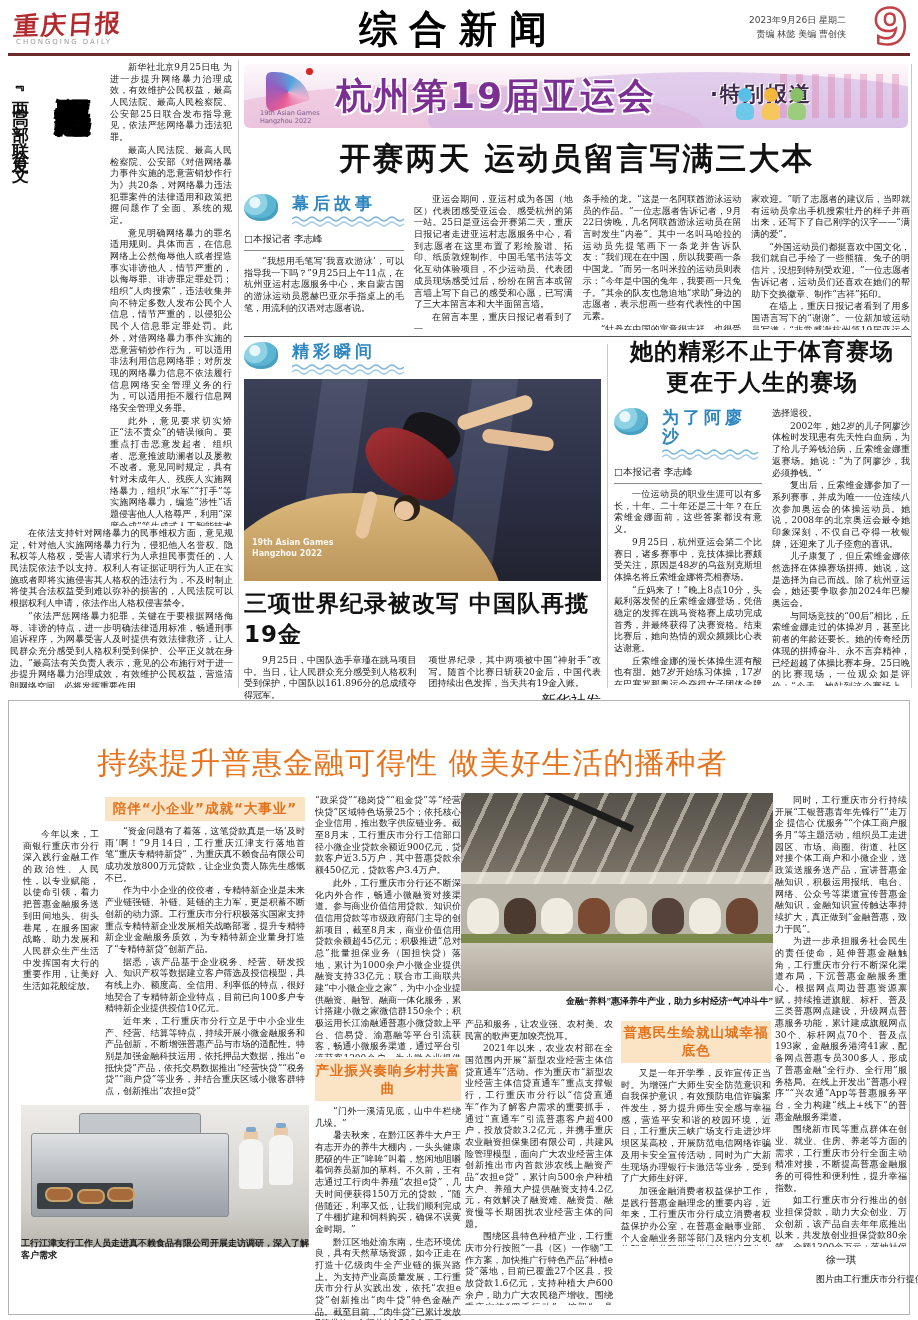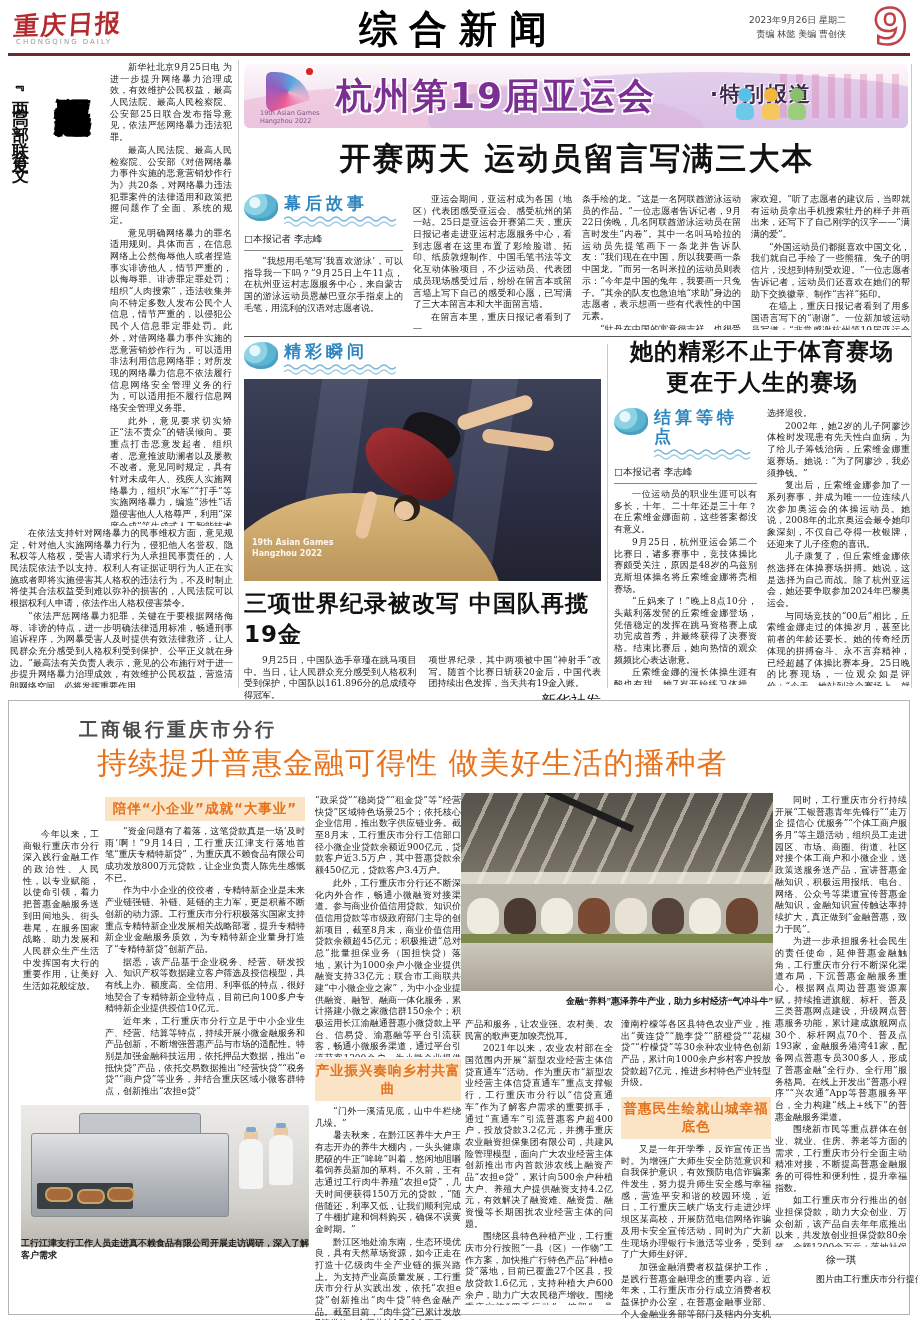--- a/index.html
+++ b/index.html
@@ -17,21 +17,21 @@
   .mast-rule{position:absolute;left:8px;right:8px;top:53px;height:3px;background:#6d2a2b;}
   
   .txt p{margin:0 0 1px;text-indent:2em;text-align:justify;line-height:1.3;}
   .txt{font-family:"DejaVu Serif",serif;font-size:9px;color:#1a1a1a;overflow:hidden;}
   .cont p:first-child{text-indent:0;}
   .vrule{position:absolute;width:1px;background:#c9c9c9;}
   .hrule{position:absolute;height:1px;background:#555;}
   .byline{font-size:9.5px;color:#222;border-bottom:1px solid #888;padding:2px 0 4px;margin-bottom:5px;
           font-family:"DejaVu Serif",serif;}
   
-  .badge{display:flex;align-items:flex-start;gap:6px;margin-bottom:4px;}
+  .badge{display:flex;align-items:flex-start;gap:14px;margin-bottom:4px;}
   .mascot-ic{width:34px;height:27px;border-radius:55% 45% 50% 50%;flex:0 0 auto;
      background:radial-gradient(circle at 32% 32%,#e8f7fb 0 5px,#8fd2e4 6px 12px,#5ab4d2 13px);
      box-shadow:inset -2px -3px 0 rgba(40,120,160,.35);}
   .badge-label{font-size:17px;font-weight:900;color:#2e86c1;letter-spacing:4px;line-height:1.1;}
   .wave{display:block;margin-top:2px;}
   
   .side-label{position:absolute;left:10px;top:80px;writing-mode:vertical-rl;font-size:17px;letter-spacing:8px;
       font-weight:600;font-family:"DejaVu Serif",serif;color:#111;}
   .v-headline{position:absolute;left:44px;top:70px;writing-mode:vertical-rl;font-size:37px;font-weight:900;
       line-height:1.55;color:#000;}
@@ -263,21 +263,21 @@
   <div class="vrule" style="left:607px;top:344px;height:344px;"></div>
 
   <div class="essay">
     <div class="es-h">她的精彩不止于体育赛场</div>
     <div class="es-h">更在于人生的赛场</div>
     <div class="es-cols">
       <div>
         <div class="badge">
           <span class="mascot-ic"></span>
           <span>
-            <span class="badge-label">结算等特点</span>
+            <span class="badge-label">为了阿廖沙</span>
             <svg class="wave" width="100" height="12" viewBox="0 0 100 12">
               <path d="M0 4 Q4 0 8 4 T16 4 T24 4 T32 4 T40 4 T48 4 T56 4 T64 4 T72 4 T80 4 T88 4 T96 4" fill="none" stroke="#7ab6d9" stroke-width="1.4"></path>
               <path d="M0 9 Q4 5 8 9 T16 9 T24 9 T32 9 T40 9 T48 9 T56 9 T64 9 T72 9 T80 9 T88 9 T96 9" fill="none" stroke="#9fcbe4" stroke-width="1.2"></path>
             </svg>
           </span>
         </div>
         <div class="byline">□本报记者 李志峰</div>
         <div class="txt" style="height:196px;">
             <p>一位运动员的职业生涯可以有多长，十年、二十年还是三十年？在丘索维金娜面前，这些答案都没有意义。</p>
             <p>9月25日，杭州亚运会第二个比赛日，诸多赛事中，竞技体操比赛颇受关注，原因是48岁的乌兹别克斯坦体操名将丘索维金娜将亮相赛场。</p>
@@ -289,21 +289,20 @@
           <p>选择退役。</p>
           <p>2002年，她2岁的儿子阿廖沙体检时发现患有先天性白血病，为了给儿子筹钱治病，丘索维金娜重返赛场。她说：“为了阿廖沙，我必须挣钱。”</p>
           <p>复出后，丘索维金娜参加了一系列赛事，并成为唯一一位连续八次参加奥运会的体操运动员。她说，2008年的北京奥运会最令她印象深刻，不仅自己夺得一枚银牌，还迎来了儿子痊愈的喜讯。</p>
           <p>儿子康复了，但丘索维金娜依然选择在体操赛场拼搏。她说，这是选择为自己而战。除了杭州亚运会，她还要争取参加2024年巴黎奥运会。</p>
           <p>与同场竞技的“00后”相比，丘索维金娜走过的体操岁月，甚至比前者的年龄还要长。她的传奇经历体现的拼搏奋斗、永不言弃精神，已经超越了体操比赛本身。25日晚的比赛现场，一位观众如是评价：“今天，她站到这个赛场上，就已经是一个巨大的胜利。她的精彩不止于体育赛场，更在于人生的赛场。”</p>
         </div>
     </div>
   </div>
 
   <div class="bank">
-    <div class="bk-kicker">工商银行重庆市分行</div>
     <div class="bk-headline">持续提升普惠金融可得性 做美好生活的播种者</div>
 
     <div class="bk-intro txt">
         <p>今年以来，工商银行重庆市分行深入践行金融工作的政治性、人民性，以专业赋能，以使命引领，着力把普惠金融服务送到田间地头、街头巷尾，在服务国家战略、助力发展和人民群众生产生活中发挥国有大行的重要作用，让美好生活如花般绽放。</p>
       </div>
 
     <div class="colA">
       <div class="sec-title">陪伴“小企业”成就“大事业”</div>
       <div class="txt" style="height:278px;">
           <p>“资金问题有了着落，这笔贷款真是一场‘及时雨’啊！”9月14日，工行重庆江津支行落地首笔“重庆专精特新贷”，为重庆真不赖食品有限公司成功发放800万元贷款，让企业负责人陈先生感慨不已。</p>
@@ -345,23 +344,20 @@
     </div>
     <div class="ph-cap" style="left:452px;top:294px;width:312px;text-align:right;">金融“养料”惠泽养牛产业，助力乡村经济“气冲斗牛”</div>
 
     <div class="colC txt cont">
         <p>产品和服务，让农业强、农村美、农民富的歌声更加嘹亮悦耳。</p>
         <p>2021年以来，农业农村部在全国范围内开展“新型农业经营主体信贷直通车”活动。作为重庆市“新型农业经营主体信贷直通车”重点支撑银行，工行重庆市分行以“信贷直通车”作为了解客户需求的重要抓手，通过“直通车”引流普惠客户超400户，投放贷款3.2亿元，并携手重庆农业融资担保集团有限公司，共建风险管理模型，面向广大农业经营主体创新推出市内首款涉农线上融资产品“农担e贷”，累计向500余户种植大户、养殖大户提供融资支持4.2亿元，有效解决了融资难、融资贵、融资慢等长期困扰农业经营主体的问题。</p>
         <p>围绕区县特色种植产业，工行重庆市分行按照“一县（区）一作物”工作方案，加快推广行特色产品“种植e贷”落地，目前已覆盖27个区县，投放贷款1.6亿元，支持种植大户600余户，助力广大农民稳产增收。围绕重庆实施“四千行动”，按照“一县（区）一品”思路，因地制宜，围绕石柱黄连、巫山脆李、奉节脐橙、江津花椒、</p>
       </div>
 
     <div class="colD">
-      <div class="txt cont" style="height:76px;">
-          <p>潼南柠檬等各区县特色农业产业，推出“黄连贷”“脆李贷”“脐橙贷”“花椒贷”“柠檬贷”等30余种农业特色创新产品，累计向1000余户乡村客户投放贷款超7亿元，推进乡村特色产业转型升级。</p>
-        </div>
       <div class="sec-title">普惠民生绘就山城幸福底色</div>
       <div class="txt" style="height:178px;">
           <p>又是一年开学季，反诈宣传正当时。为增强广大师生安全防范意识和自我保护意识，有效预防电信诈骗案件发生，努力提升师生安全感与幸福感，营造平安和谐的校园环境，近日，工行重庆三峡广场支行走进沙坪坝区某高校，开展防范电信网络诈骗及用卡安全宣传活动，同时为广大新生现场办理银行卡激活等业务，受到了广大师生好评。</p>
           <p>加强金融消费者权益保护工作，是践行普惠金融理念的重要内容，近年来，工行重庆市分行成立消费者权益保护办公室，在普惠金融事业部、个人金融业务部等部门及辖内分支机构配备专兼职消费者权益保护工作人员，负责全行消费者权益保护相关工作。</p>
         </div>
     </div>
 
     <div class="colE txt">
         <p>同时，工行重庆市分行持续开展“工银普惠青年先锋行”“走万企 提信心 优服务”“个体工商户服务月”等主题活动，组织员工走进园区、市场、商圈、街道、社区对接个体工商户和小微企业，送政策送服务送产品，宣讲普惠金融知识，积极运用报纸、电台、网络、公众号等渠道宣传普惠金融知识，金融知识宣传触达率持续扩大，真正做到“金融普惠，致力于民”。</p>
         <p>为进一步承担服务社会民生的责任使命，延伸普惠金融触角，工行重庆市分行不断深化渠道布局，下沉普惠金融服务重心。根据网点周边普惠资源禀赋，持续推进旗舰、标杆、普及三类普惠网点建设，升级网点普惠服务功能，累计建成旗舰网点30个、标杆网点70个、普及点193家，金融服务港湾41家，配备网点普惠专员300多人，形成了普惠金融“全行办、全行用”服务格局。在线上开发出“普惠小程序”“兴农通”App等普惠服务平台，全力构建“线上+线下”的普惠金融服务渠道。</p>

